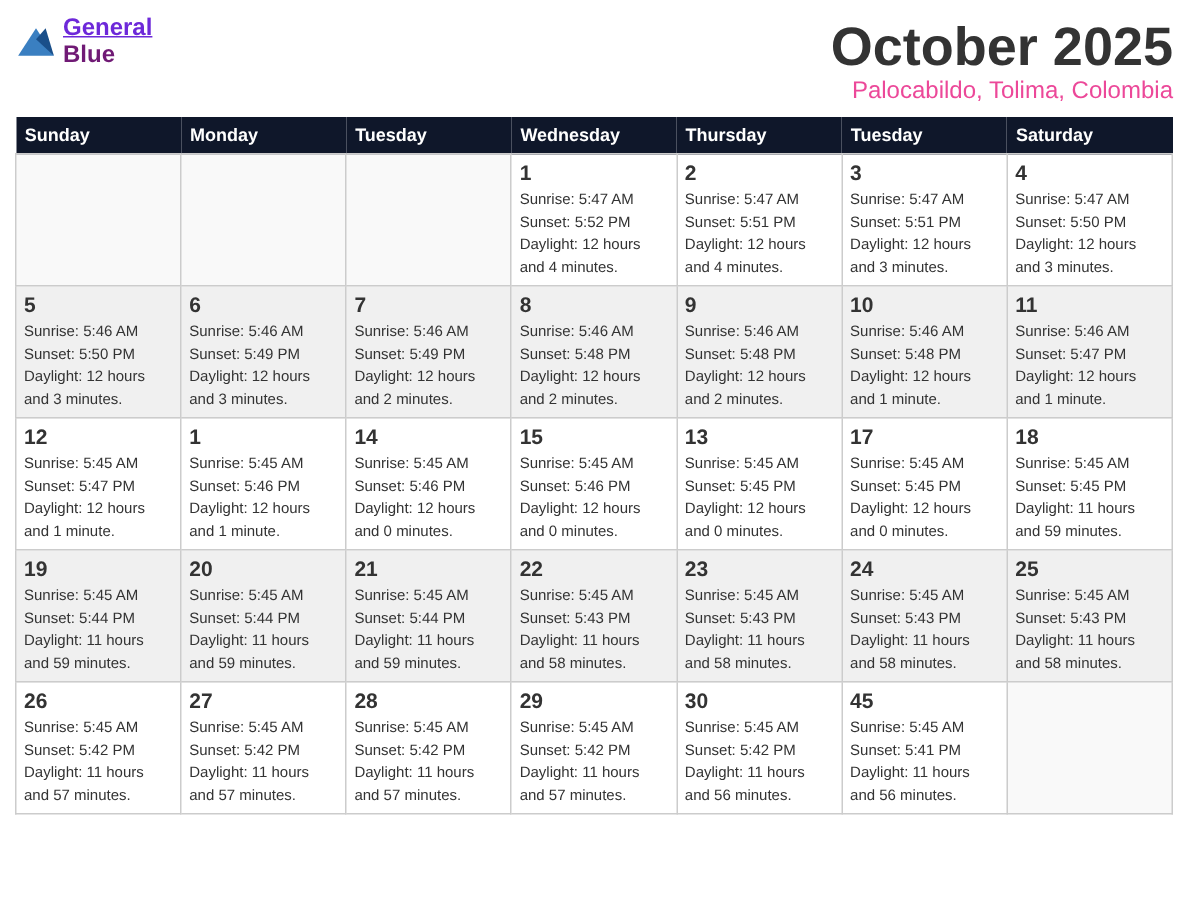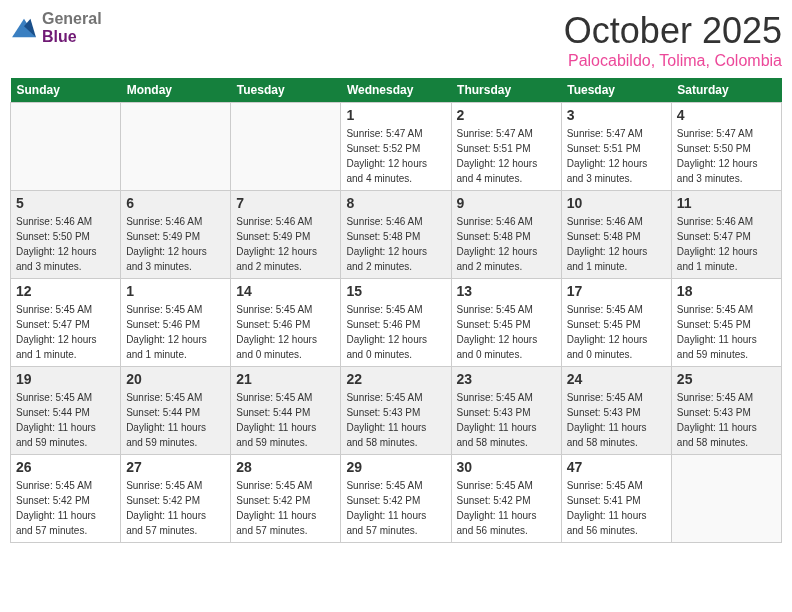--- a/index.html
+++ b/index.html
@@ -23,35 +23,35 @@
     }
     .logo-icon {
       width: 28px;
       height: 22px;
     }
     .title-block {
       text-align: right;
     }
     .month-title {
       font-size: 36px;
-      font-weight: normal;
+      font-weight: bold;
       color: #333;
       text-align: right;
     }
     .location-title {
       font-size: 16px;
       color: #ec4899;
     }
     .calendar {
       width: 100%;
       border-collapse: collapse;
       font-size: 11px;
     }
     .calendar th {
-      background-color: #15803d;
+      background-color: #0f172a;
       color: #fff;
       text-align: left;
       padding: 5px 6px;
       font-size: 12px;
       font-weight: bold;
     }
     .calendar td {
       border: 1px solid #ccc;
       vertical-align: top;
       padding: 4px 5px;
@@ -80,21 +80,21 @@
 </head>
 <body>
 
 <div class="header">
   <div class="logo">
     <svg class="logo-icon" viewBox="0 0 30 24" xmlns="http://www.w3.org/2000/svg">
       <polygon points="15,2 28,22 2,22" fill="#3a7fc1"></polygon>
       <polygon points="22,2 28,22 15,10" fill="#1a4f8a"></polygon>
     </svg>
     <div>
-      <span style="font-size:16px;font-weight:bold;color:#737373;">General</span><br>
+      <span style="font-size:16px;font-weight:bold;color:#6d28d9;text-decoration:underline;">General</span><br>
       <span style="font-size:16px;font-weight:bold;color:#701a75;">Blue</span>
     </div>
   </div>
   <div class="title-block">
     <div class="month-title">October 2025</div>
     <div class="location-title">Palocabildo, Tolima, Colombia</div>
   </div>
 </div>
 
 <table class="calendar">
@@ -326,21 +326,21 @@
 and 57 minutes.</div>
         </td>
         <td>
           <div class="day-number">30</div>
           <div class="day-info" style="white-space: pre-line;">Sunrise: 5:45 AM
 Sunset: 5:42 PM
 Daylight: 11 hours
 and 56 minutes.</div>
         </td>
         <td>
-          <div class="day-number">47</div>
+          <div class="day-number">45</div>
           <div class="day-info" style="white-space: pre-line;">Sunrise: 5:45 AM
 Sunset: 5:41 PM
 Daylight: 11 hours
 and 56 minutes.</div>
         </td>
         <td class="empty-cell"></td>
       </tr>
     </tbody>
 </table>
 

